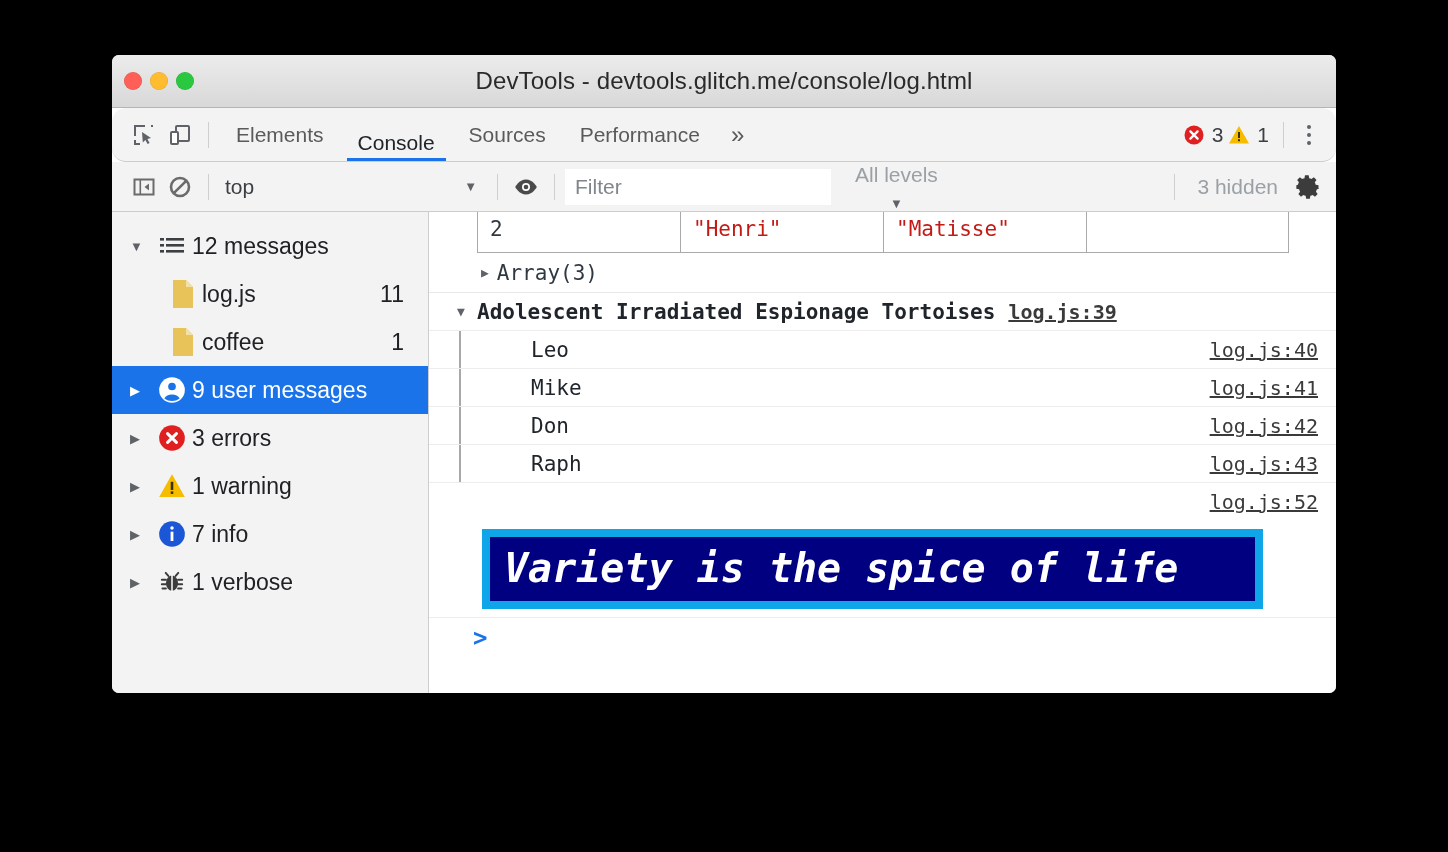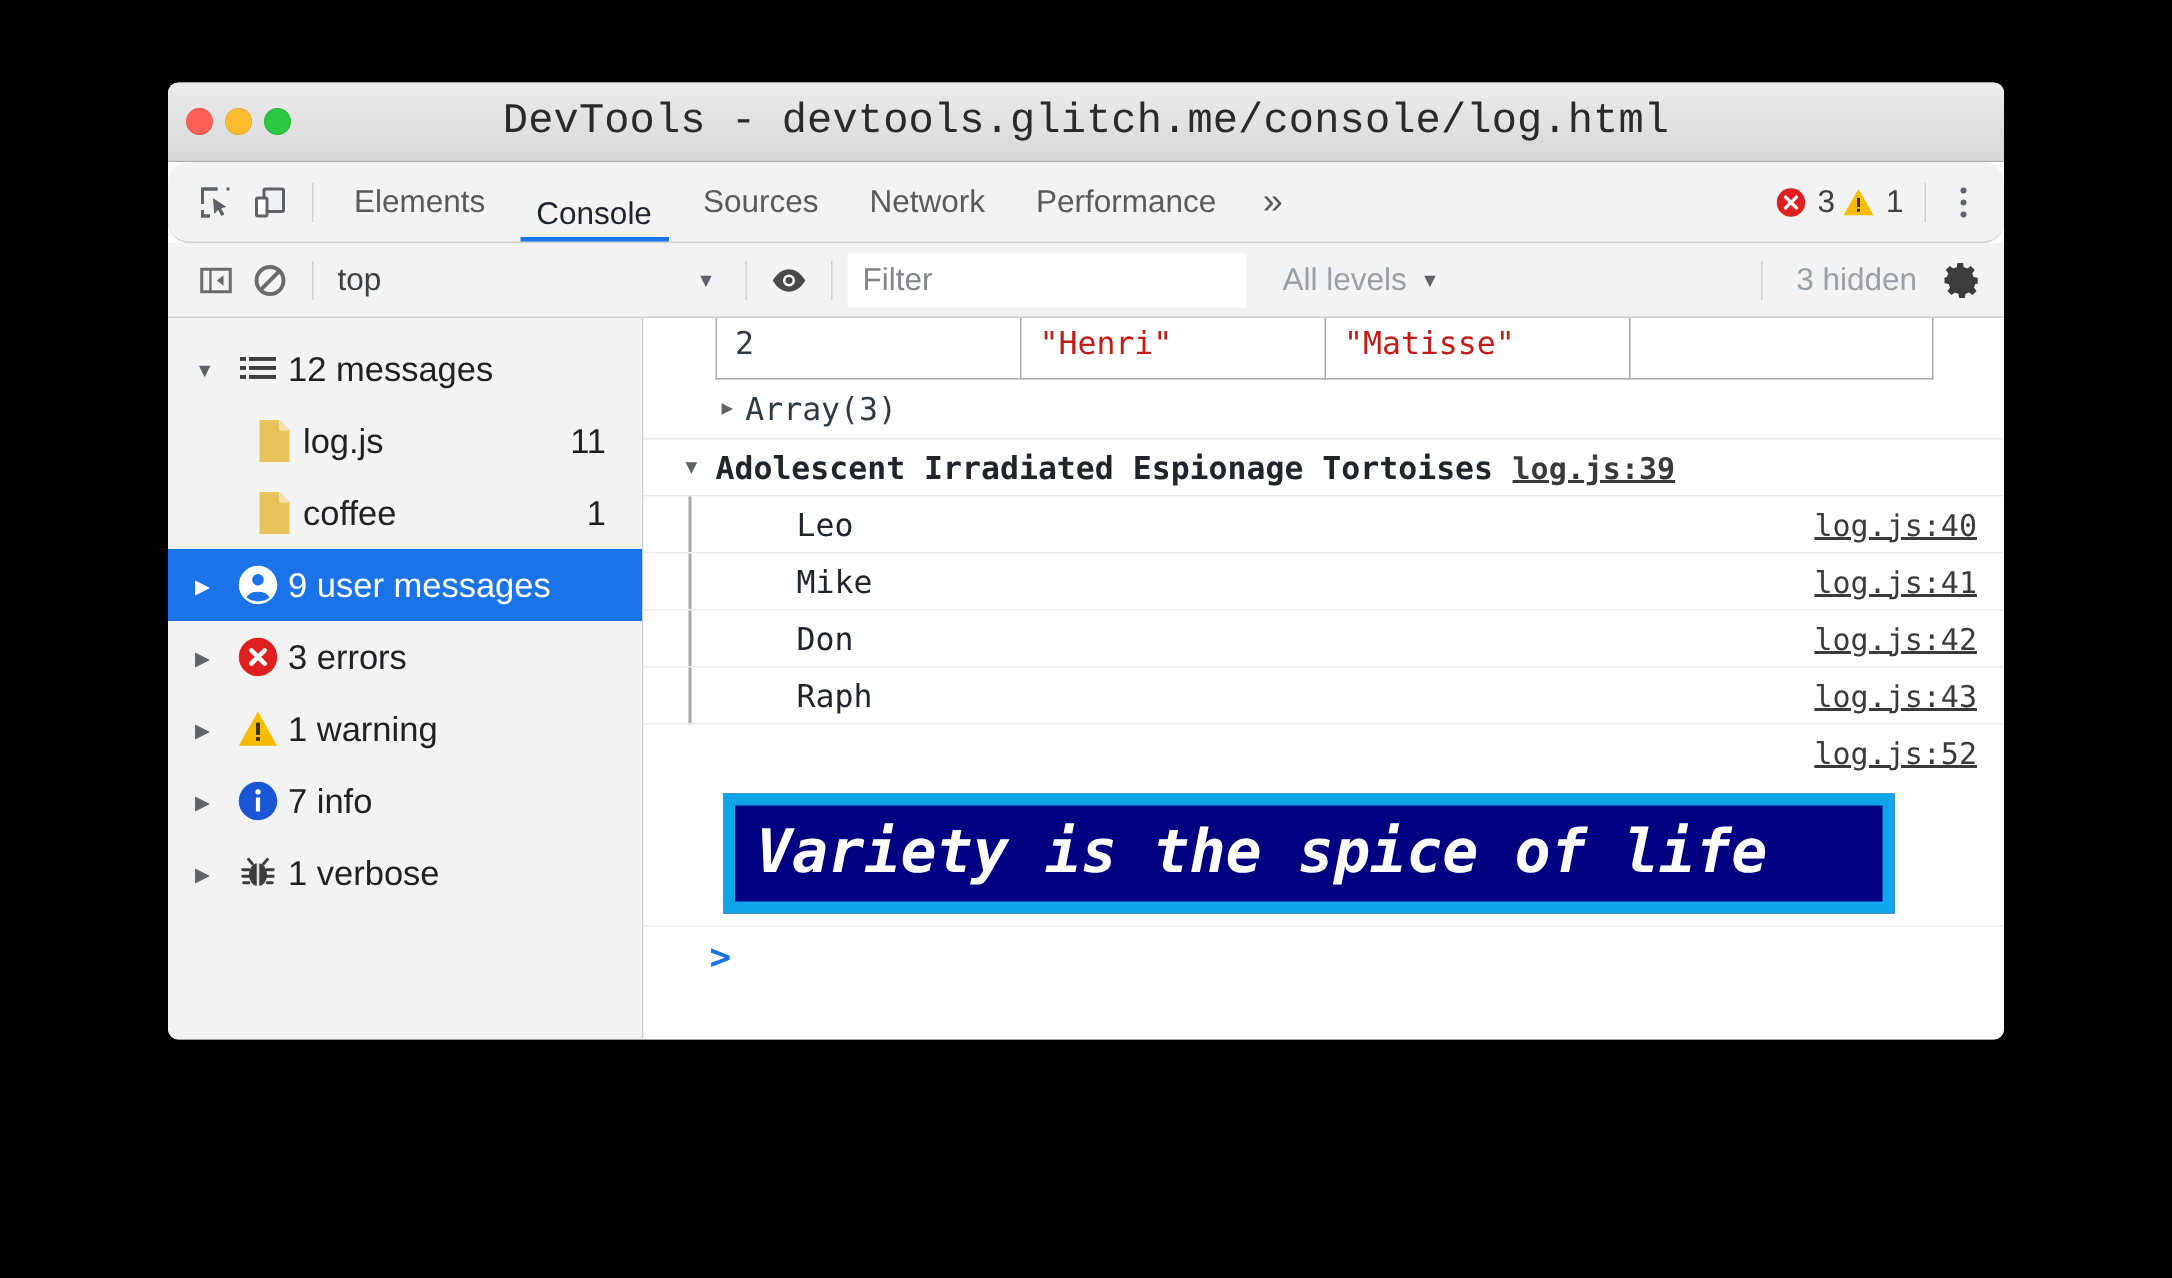--- a/index.html
+++ b/index.html
@@ -30,23 +30,22 @@
     display: flex; align-items: center;
   }
   .lights { display: flex; gap: 8px; margin-left: 12px; }
   .light { width: 18px; height: 18px; border-radius: 50%; }
   .light.red    { background: #ff5f57; box-shadow: inset 0 0 0 0.5px rgba(0,0,0,0.12); }
   .light.yellow { background: #febc2e; box-shadow: inset 0 0 0 0.5px rgba(0,0,0,0.12); }
   .light.green  { background: #2ac840; box-shadow: inset 0 0 0 0.5px rgba(0,0,0,0.12); }
   #window-title {
     position: absolute; left: 0; right: 0; top: 0; bottom: 0;
     display: flex; align-items: center; justify-content: center;
-    font-size: 28px; color: #2a2a2a; letter-spacing: 0.1px;
+    font-size: 24px; color: #2a2a2a; letter-spacing: 0.1px;
     pointer-events: none;
-    font-family: Liberation Mono, monospace;
   }
 
   
   #tabbar {
     height: 54px;
     background: #f3f3f3;
     border-bottom: 1px solid #cdcdcd;
     display: flex; align-items: center;
     padding: 0 8px 0 14px;
     position: relative;
@@ -87,21 +86,21 @@
   }
   #context-select .label { font-size: 21px; color: #3c4043; }
   .caret { font-size: 13px; color: #5f6368; }
   #filter-input {
     width: 266px; height: 36px;
     background: #ffffff; border: none; outline: none;
     font-size: 21px; color: #0c4a6e; padding: 0 10px;
     font-family: "Liberation Sans", sans-serif;
   }
   #filter-input::placeholder { color: #80868b; }
-  #levels-select { display: flex; align-items: center; gap: 9px; margin-left: 24px; cursor: pointer; }
+  #levels-select { display: flex; align-items: center; gap: 9px; margin-left: 24px; cursor: pointer; flex-direction: column; }
   #levels-select .label { font-size: 21px; color: #9aa0a6; }
   .fb-right { margin-left: auto; display: flex; align-items: center; gap: 12px; }
   #hidden-count { font-size: 21px; color: #9aa0a6; }
 
   
   #body { display: flex; height: 481px; }
 
   
   #sidebar {
     width: 317px; flex: 0 0 317px;
@@ -239,23 +238,20 @@
 
     <div class="tabs">
       <div class="tab">
           <span>Elements</span>
         </div>
       <div class="tab active">
           <span>Console</span>
         </div>
       <div class="tab">
           <span>Sources</span>
-        </div>
-      <div class="tab">
-          <span>Network</span>
         </div>
       <div class="tab">
           <span>Performance</span>
         </div>
       <div class="tab more">»</div>
     </div>
 
     <div class="tb-right">
       <div class="count-pill">
         <svg width="24" height="24" viewBox="0 0 24 24">

